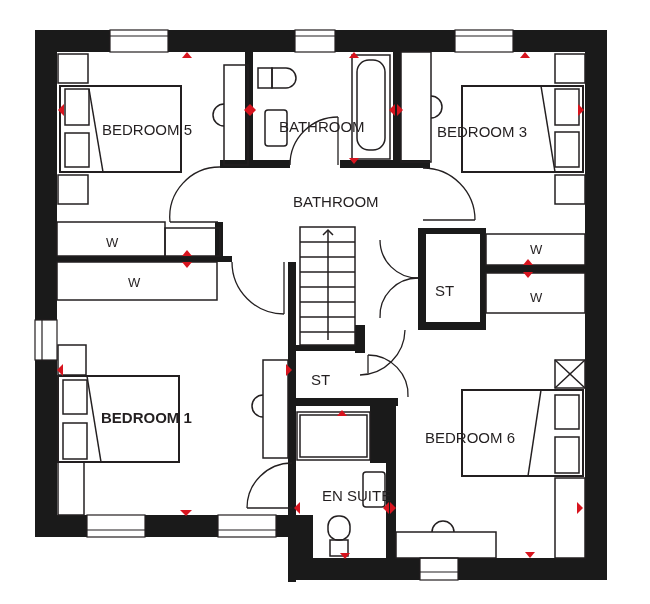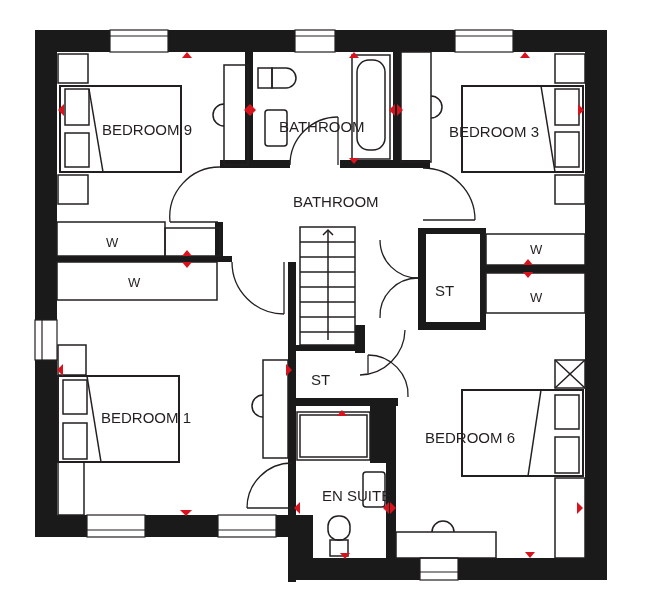--- a/index.html
+++ b/index.html
@@ -199,25 +199,25 @@
     <polygon points="337,416 342,410 347,416"></polygon>
     <polygon points="294,508 300,502 300,514"></polygon>
     <polygon points="383,508 389,502 389,514"></polygon>
     <polygon points="396,508 390,502 390,514"></polygon>
     <polygon points="340,553 345,559 350,553"></polygon>
     <polygon points="583,508 577,502 577,514"></polygon>
     <polygon points="525,552 530,558 535,552"></polygon>
   </g>
 </svg>
 
-<div class="lbl" style="left:102px;top:122px;">BEDROOM 9</div>
+<div class="lbl" style="left:102px;top:122px;">BEDROOM 5</div>
 <div class="lbl" style="left:279px;top:95px;margin-top:24px;">BATHROOM</div>
-<div class="lbl" style="left:437px;top:124px;margin-left:12px;">BEDROOM 3</div>
+<div class="lbl" style="left:437px;top:124px;">BEDROOM 3</div>
 <div class="lbl" style="left:293px;top:194px;">BATHROOM</div>
 <div class="lbl small" style="left:106px;top:236px;">W</div>
 <div class="lbl small" style="left:128px;top:276px;">W</div>
 <div class="lbl small" style="left:530px;top:243px;">W</div>
 <div class="lbl small" style="left:530px;top:291px;">W</div>
 <div class="lbl" style="left:435px;top:283px;">ST</div>
 <div class="lbl" style="left:311px;top:372px;">ST</div>
-<div class="lbl" style="left:101px;top:410px;">BEDROOM 1</div>
+<div class="lbl" style="left:101px;top:410px;font-weight:bold;">BEDROOM 1</div>
 <div class="lbl" style="left:425px;top:430px;">BEDROOM 6</div>
 <div class="lbl" style="left:278px;top:488px;margin-left:44px;">EN SUITE</div>
 
 </body></html>

